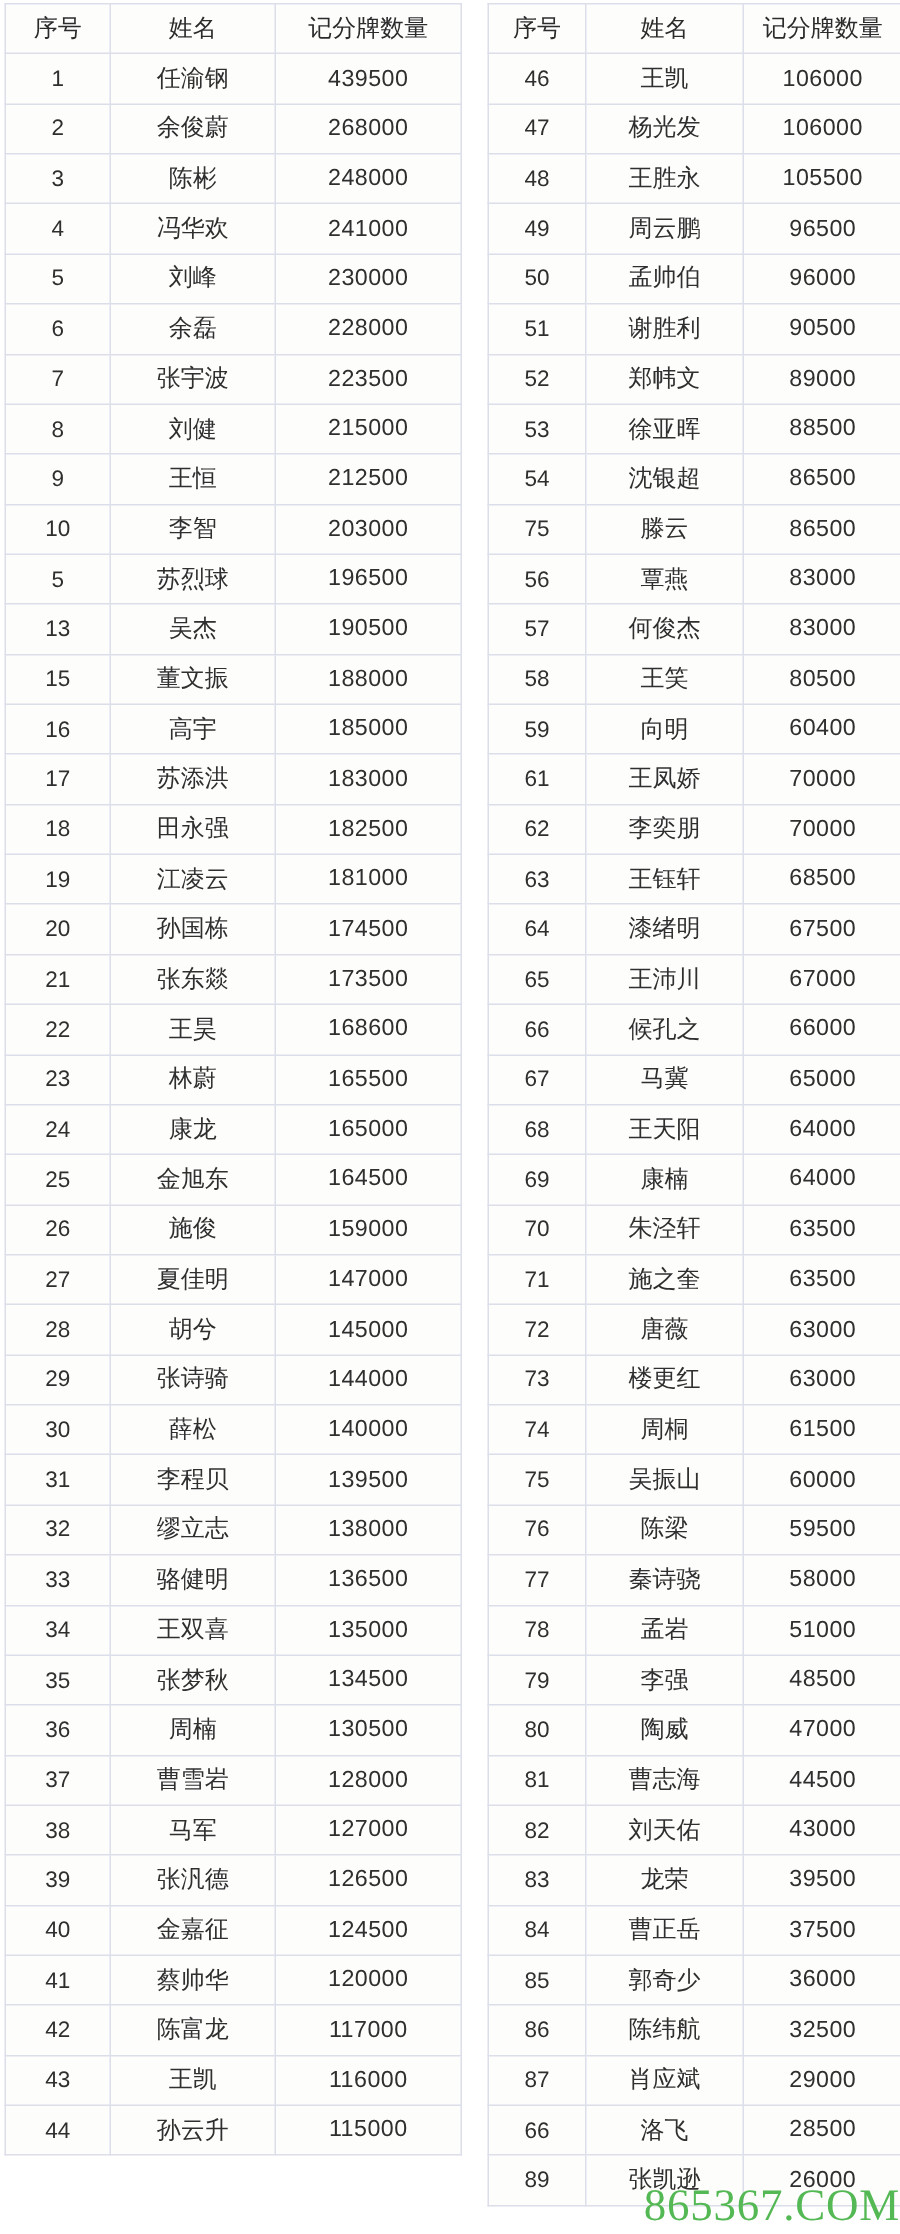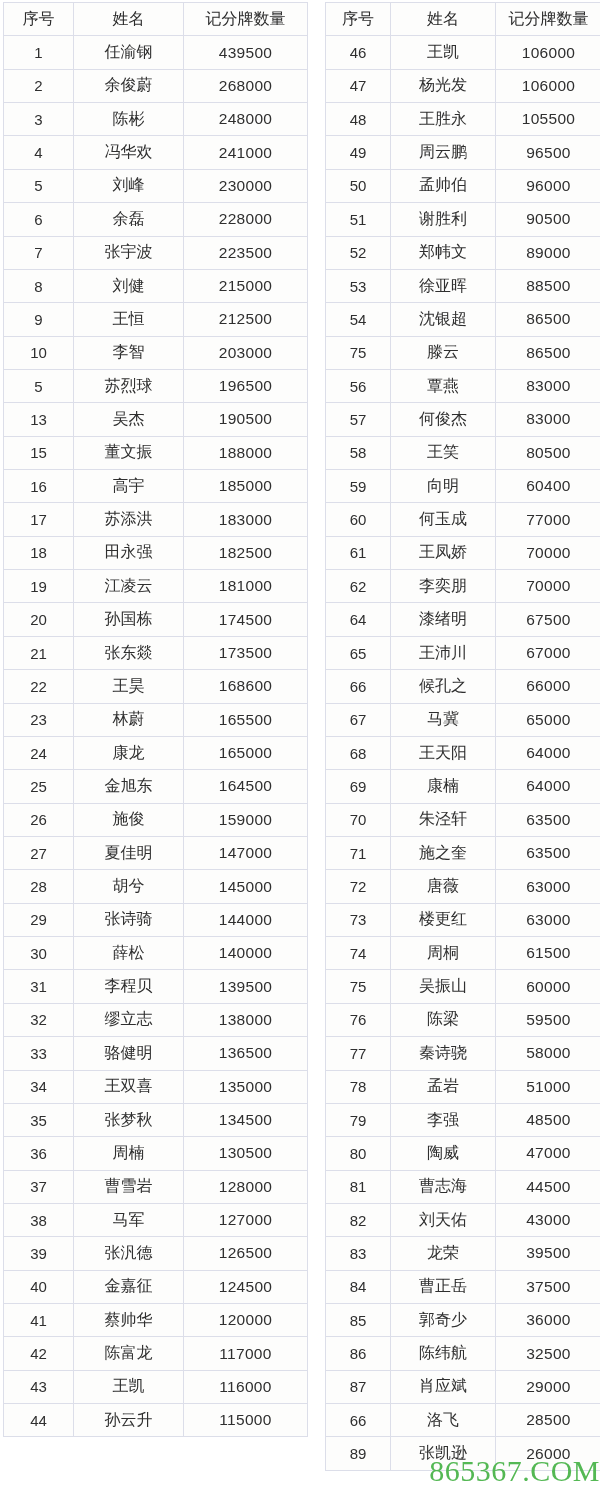--- a/index.html
+++ b/index.html
@@ -359,35 +359,35 @@
           <td class="cell-rank">58</td>
           <td class="cell-name">王笑</td>
           <td class="cell-chips">80500</td>
         </tr>
         <tr>
           <td class="cell-rank">59</td>
           <td class="cell-name">向明</td>
           <td class="cell-chips">60400</td>
         </tr>
         <tr>
-          <td class="cell-rank">60</td>
-          <td class="cell-name">何玉成</td>
-          <td class="cell-chips">77000</td>
-        </tr>
-        <tr>
           <td class="cell-rank">61</td>
           <td class="cell-name">王凤娇</td>
           <td class="cell-chips">70000</td>
         </tr>
         <tr>
           <td class="cell-rank">62</td>
           <td class="cell-name">李奕朋</td>
           <td class="cell-chips">70000</td>
         </tr>
         <tr>
+          <td class="cell-rank">63</td>
+          <td class="cell-name">王钰轩</td>
+          <td class="cell-chips">68500</td>
+        </tr>
+        <tr>
           <td class="cell-rank">64</td>
           <td class="cell-name">漆绪明</td>
           <td class="cell-chips">67500</td>
         </tr>
         <tr>
           <td class="cell-rank">65</td>
           <td class="cell-name">王沛川</td>
           <td class="cell-chips">67000</td>
         </tr>
         <tr>

